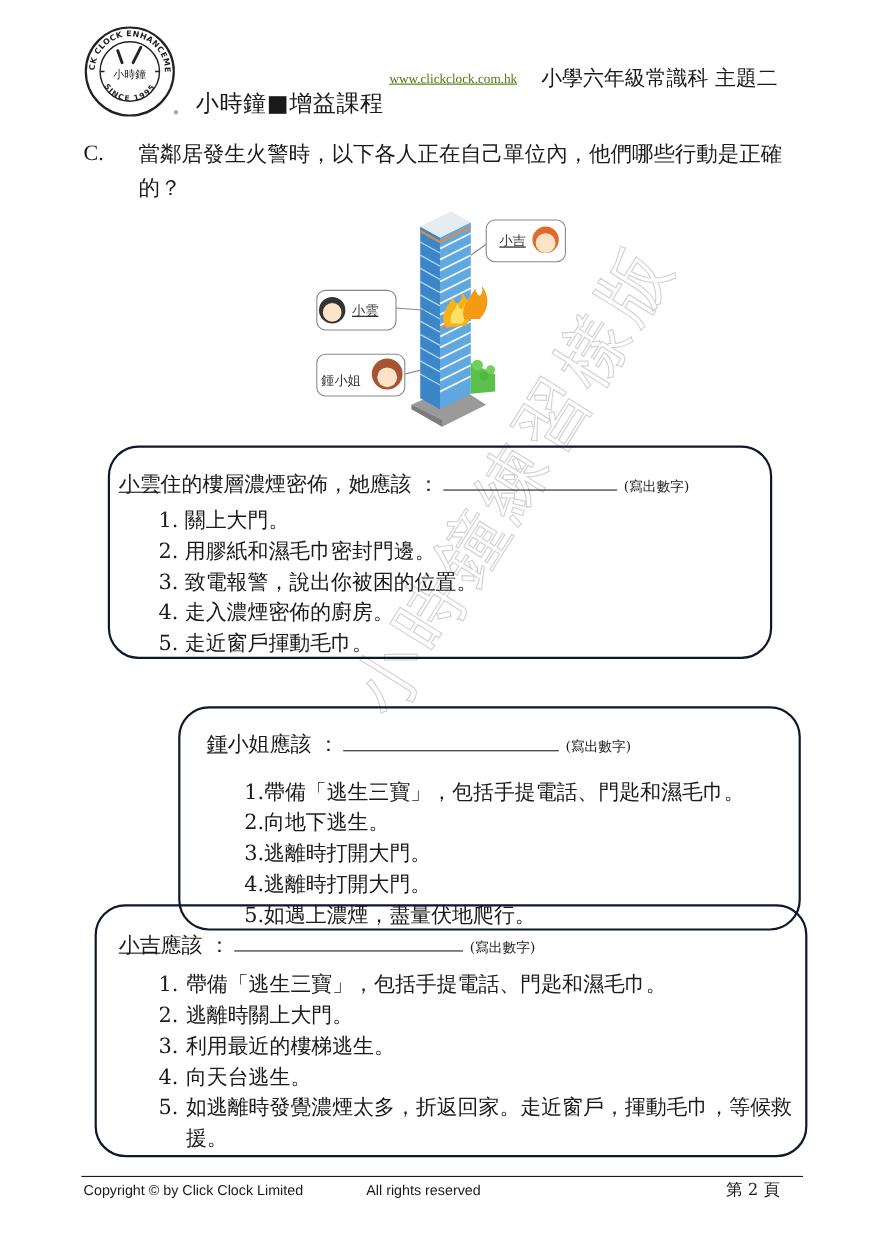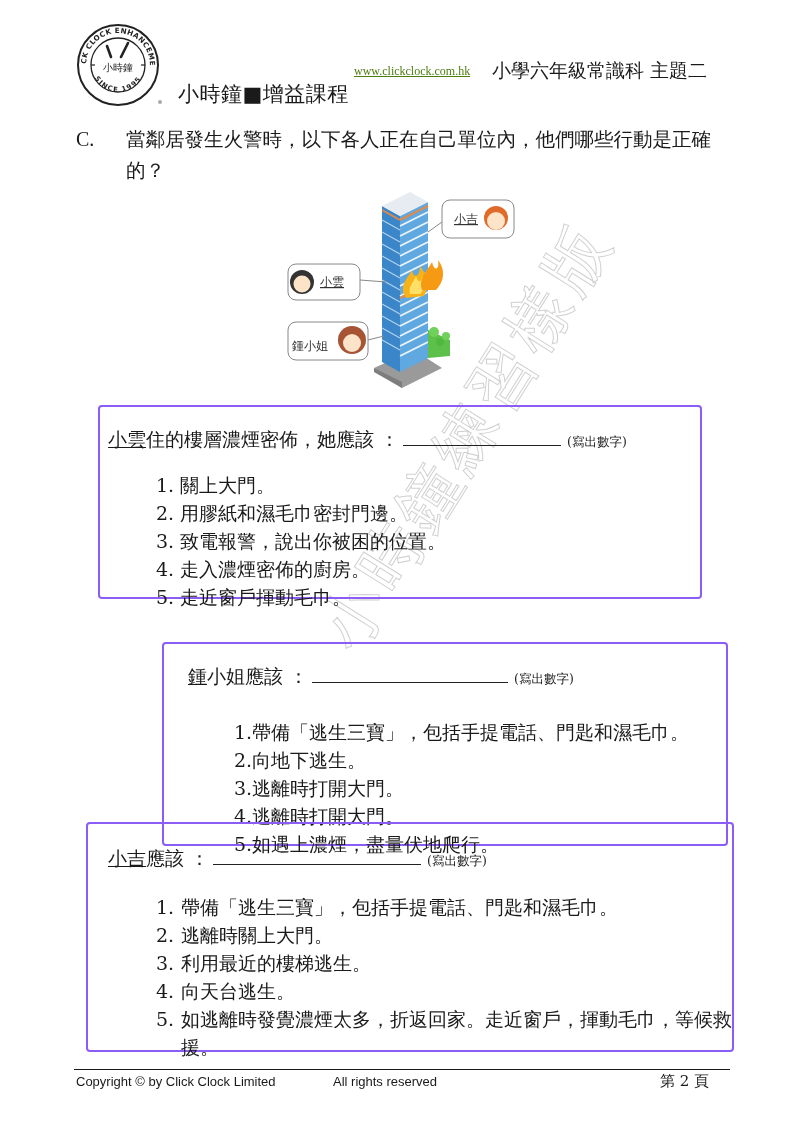--- a/index.html
+++ b/index.html
@@ -12,31 +12,31 @@
     .header-title { position: absolute; left: 106px; top: 34px; font-size: 21px; letter-spacing: 0.5px; white-space: nowrap; margin-top: 24px; }
     .header-url { position: absolute; left: 282px; top: 42px; font-size: 12px; color: #4d7c0f; text-decoration: underline; font-family: "Liberation Serif", serif; }
     .header-subject { position: absolute; left: 420px; top: 36px; font-size: 19px; white-space: nowrap; }
 
     .question { position: absolute; left: 76px; top: 124px; width: 670px; font-size: 19.5px; line-height: 31px; }
     .q-label { position: absolute; left: 0; top: 0; font-family: "Liberation Serif", serif; font-size: 20px; }
     .q-text { position: absolute; left: 50px; top: 0; width: 620px; }
 
     .illustration { position: absolute; left: 282px; top: 190px; width: 240px; height: 210px; }
 
-    .card { position: absolute; border: 2px solid #8b5cf6; border-radius: 4px; background: transparent; }
+    .card { position: absolute; border: 2px solid #0f172a; border-radius: 28px; background: transparent; }
     .card-a { left: 98px; top: 405px; width: 600px; height: 190px; }
     .card-b { left: 162px; top: 642px; width: 562px; height: 200px; }
     .card-c { left: 86px; top: 822px; width: 644px; height: 226px; }
 
     .prompt { position: absolute; font-size: 19px; white-space: nowrap; }
     .prompt .name { text-decoration: underline; }
     .blank { display: inline-block; border-bottom: 1.3px solid #222; vertical-align: baseline; height: 18px; margin-left: 4px; margin-right: 6px; }
     .hint { font-size: 12.5px; }
 
-    .items { position: absolute; font-size: 19px; line-height: 28px; margin: 16px; padding: 0; list-style: none; }
+    .items { position: absolute; font-size: 19px; line-height: 28px; margin: 4px; padding: 0; list-style: none; }
     .items li { white-space: nowrap; }
     .items li .num { display: inline-block; }
     .items li.wrap { white-space: normal; }
 
     .card-a .prompt { left: 8px; top: 20px; }
     .card-a .items { left: 40px; top: 48px; }
     .card-a .items .num { width: 24px; }
 
     .card-b .prompt { left: 24px; top: 20px; }
     .card-b .items { left: 54px; top: 58px; }

